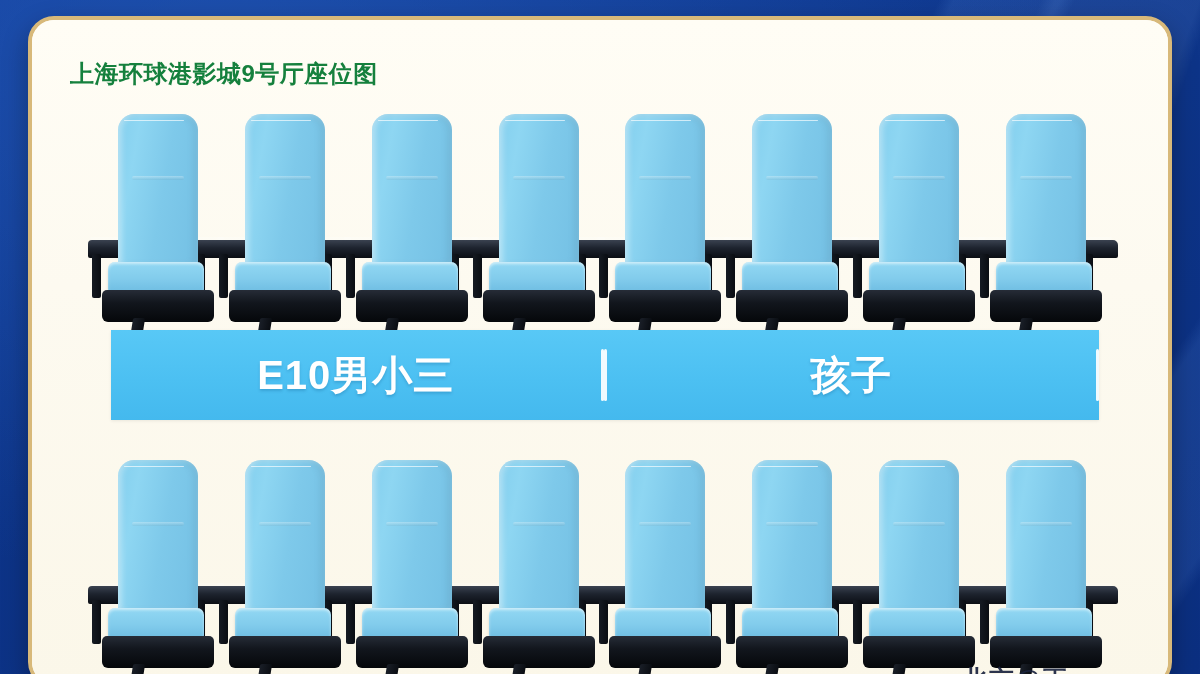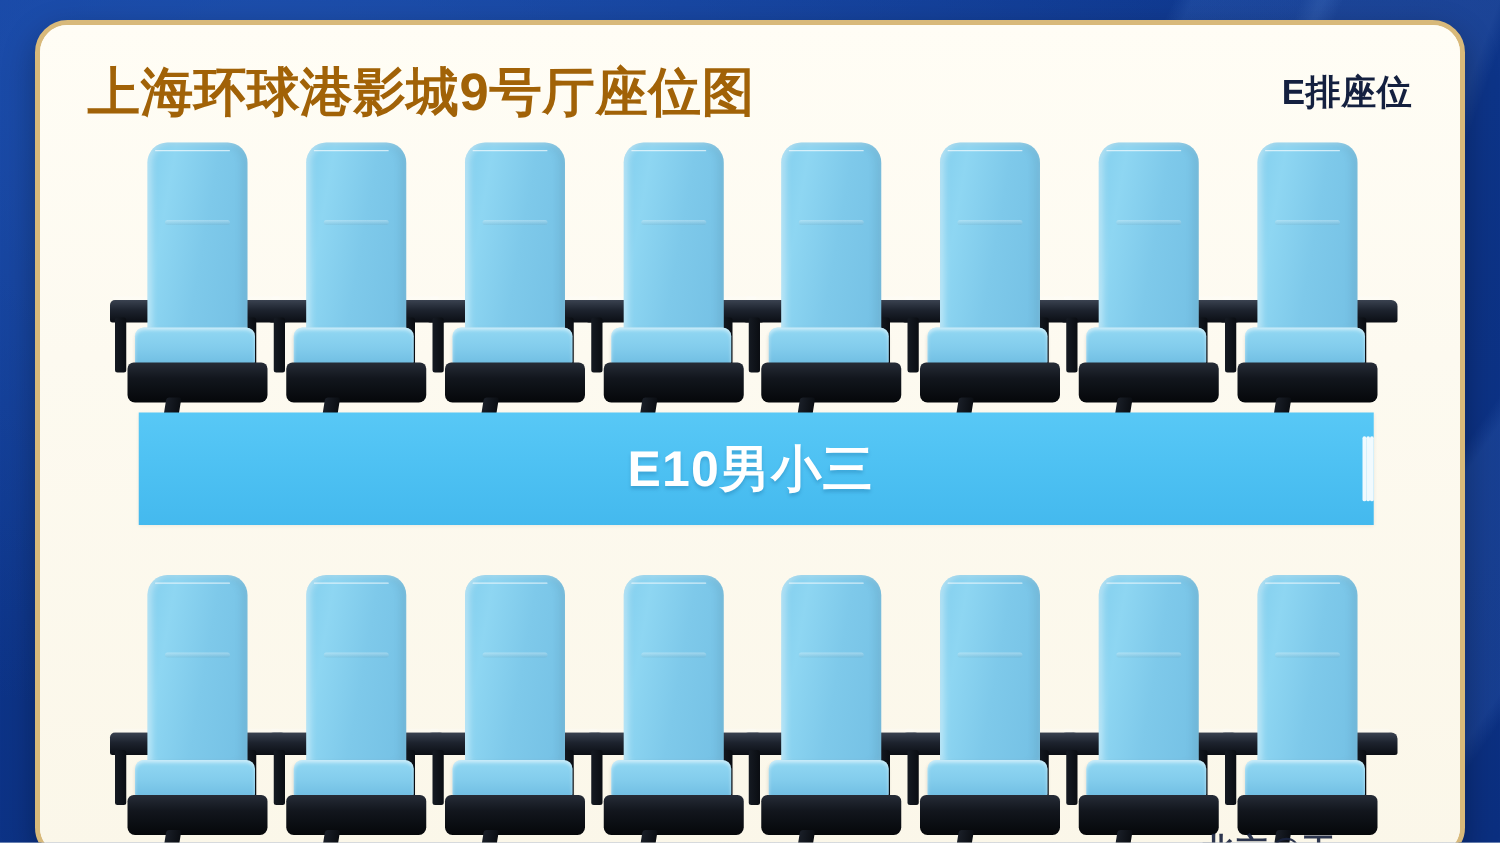--- a/index.html
+++ b/index.html
@@ -39,21 +39,21 @@
     background:linear-gradient(180deg,#fffdf5 0%, #fdfaf0 40%, #fbf7e9 100%);
   }
 
   
   #header{
     position:absolute; left:0; right:0; top:30px; height:48px;
     padding:0 38px;
     display:flex; align-items:center; justify-content:space-between;
   }
   #title-main{
-    font-size:42px; font-weight:bold; color:#a16207;
+    font-size:24px; font-weight:bold; color:#15803d;
     letter-spacing:.5px; white-space:nowrap;
   }
   #title-right{
     font-size:28px; font-weight:bold; color:#14203f;
     letter-spacing:.5px; white-space:nowrap;
   }
 
   
   .seat-row{
     position:absolute;
@@ -203,21 +203,20 @@
 <body>
 
 <div id="bg-layer"></div>
 <div id="bg-vignette"></div>
 
 <div id="card-frame">
   <div id="card-inner"></div>
 
   <div id="header">
     <div id="title-main">上海环球港影城9号厅座位图</div>
-    <div id="title-right">E排座位</div>
   </div>
 
   <div class="seat-row" id="seat-row-1">
     <div class="seat">
       <div class="armrest left"></div>
       <div class="armrest right"></div>
       <div class="arm-support left"></div>
       <div class="arm-support right"></div>
       <div class="seat-back"></div>
       <div class="seat-cushion"></div>
@@ -303,20 +302,23 @@
       <div class="seat-foot"></div>
     </div>
   </div>
 
   <div id="label-bar">
     <div class="label-cell">
       <span class="label-text">E10男小三</span>
     </div>
     <div class="label-divider"></div>
     <div class="label-divider"></div>
+    <div class="label-cell">
+      <span class="label-text">孩子</span>
+    </div>
     <div class="label-divider"></div>
   </div>
 
   <div class="seat-row" id="seat-row-2">
     <div class="seat">
       <div class="armrest left"></div>
       <div class="armrest right"></div>
       <div class="arm-support left"></div>
       <div class="arm-support right"></div>
       <div class="seat-back"></div>

